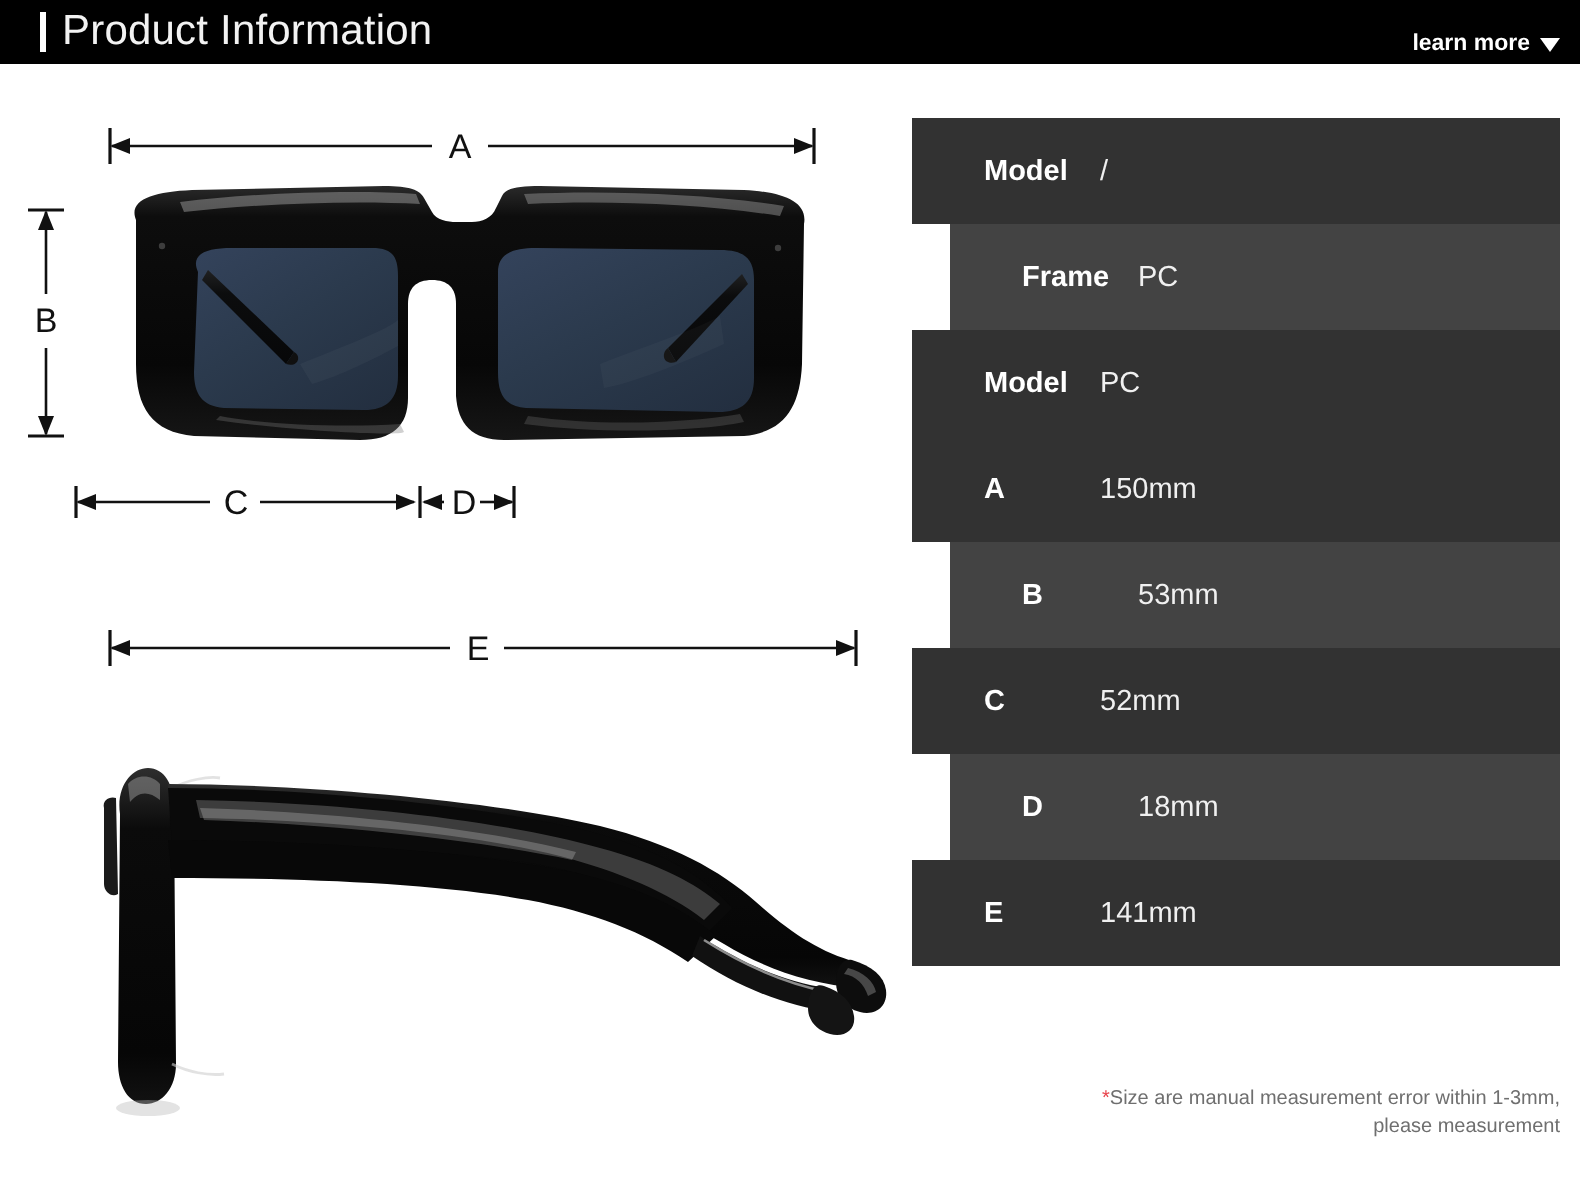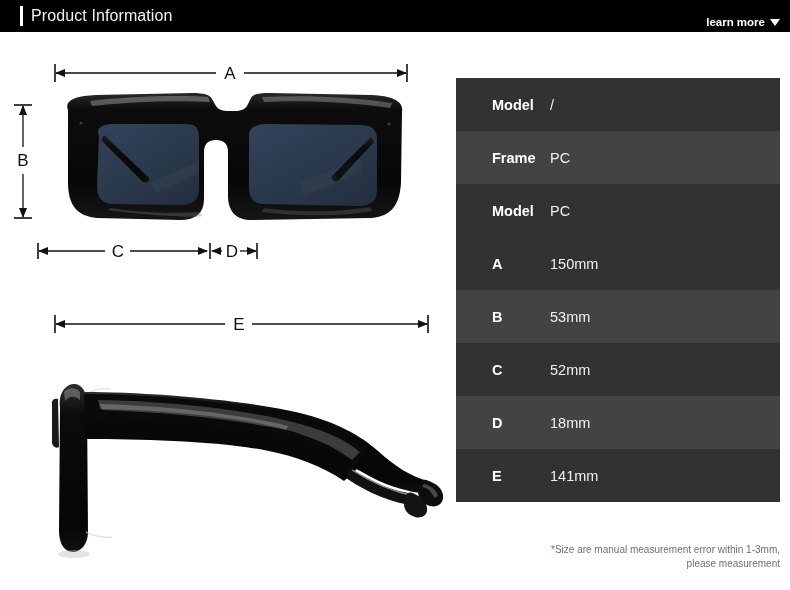--- a/index.html
+++ b/index.html
@@ -34,21 +34,21 @@
     height: 20px;
     background: #ffffff;
   }
   .header-title {
     position: absolute;
     left: 31px;
     top: 0;
     height: 32px;
     line-height: 32px;
     color: #f2f2f2;
-    font-size: 16px;
+    font-size: 21px;
     letter-spacing: .1px;
     white-space: nowrap;
   }
   .learn-more {
     position: absolute;
     right: 10px;
     top: 0;
     height: 44px;
     display: flex;
     align-items: center;
@@ -76,31 +76,31 @@
     width: 450px;
     height: 558px;
     background: #ffffff;
   }
   .illus svg { display: block; }
 
   
   .spec-table {
     position: absolute;
     left: 456px;
-    top: 78px;
+    top: 59px;
     width: 324px;
   }
   .spec-row {
     height: 53px;
     display: flex;
     align-items: center;
     box-sizing: border-box;
   }
   .spec-row.odd  { background: #323232; }
-  .spec-row.even { background: #434343; }
+  .spec-row.even { background: #434343; margin-left: 19px; }
   .spec-label {
     width: 94px;
     padding-left: 36px;
     box-sizing: border-box;
     color: #ffffff;
     font-size: 14.5px;
     font-weight: bold;
     white-space: nowrap;
   }
   .spec-value {

